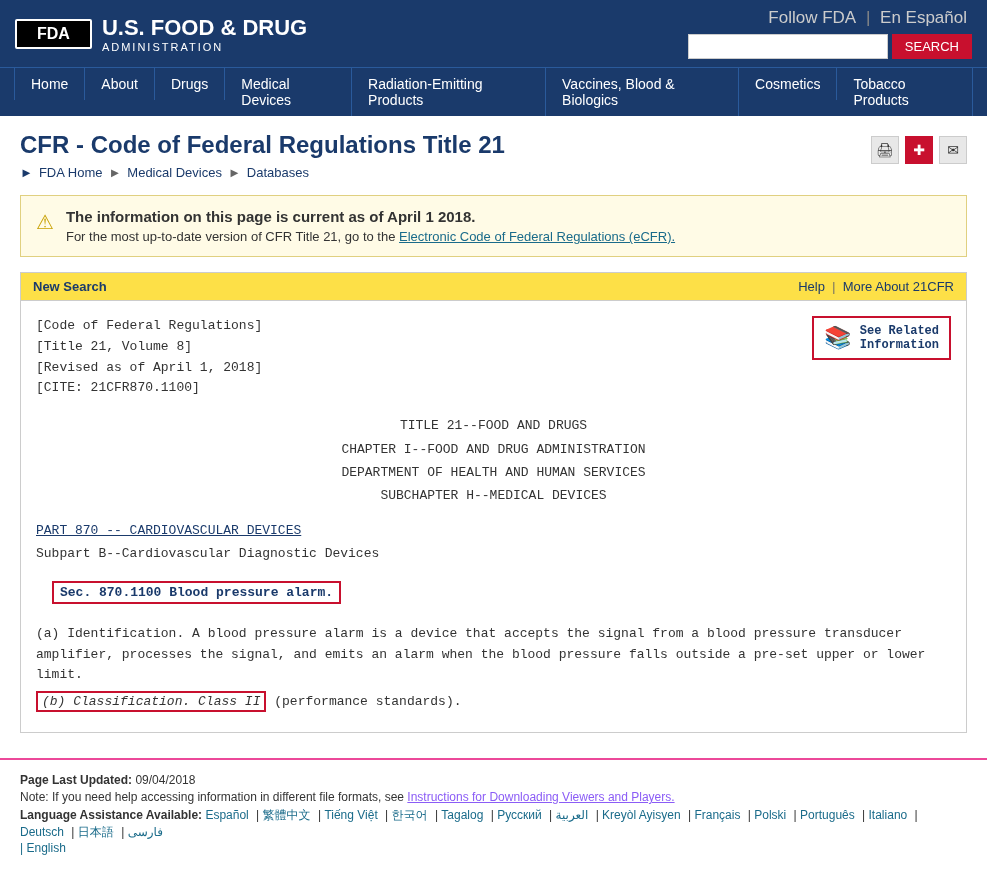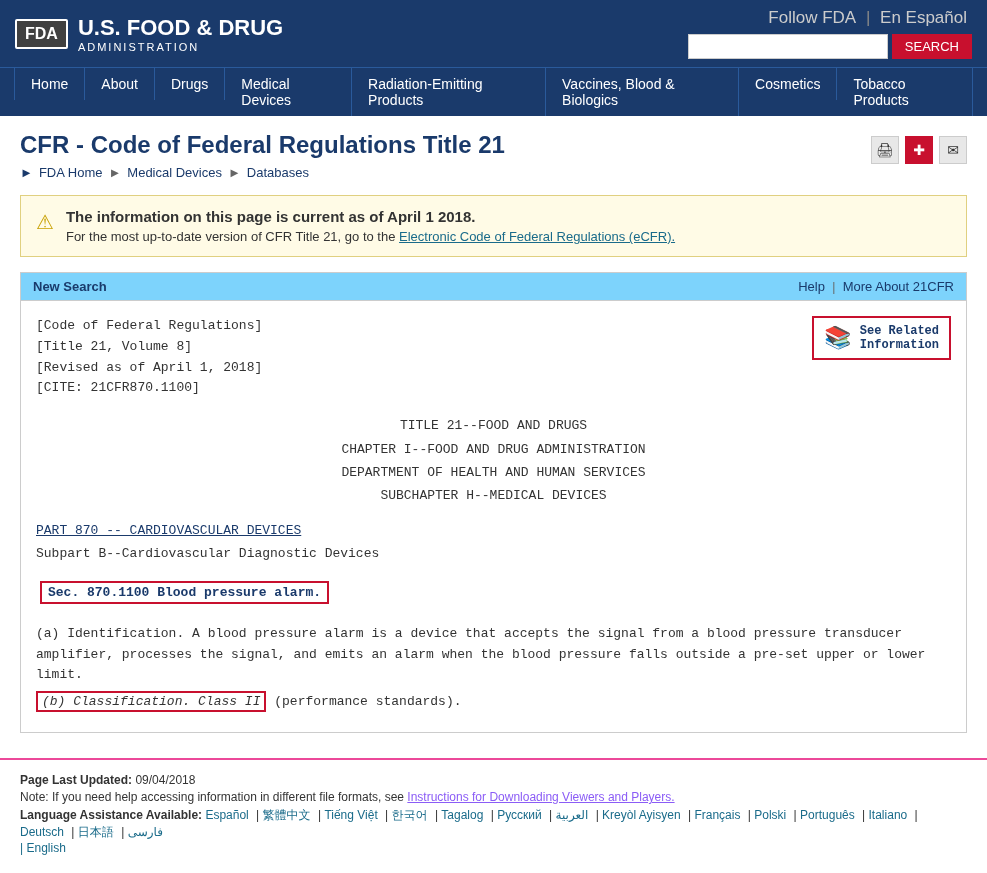--- a/index.html
+++ b/index.html
@@ -1,21 +1,21 @@
 <!DOCTYPE html>
 <html><head>
   <meta charset="utf-8">
   <style>
     * { margin: 0; padding: 0; box-sizing: border-box; }
     body { font-family: Arial, sans-serif; font-size: 14px; background: #fff; color: #333; }
 
     
     .header { background: #1a3a6b; padding: 8px 15px; display: flex; align-items: center; justify-content: space-between; }
     .fda-logo { display: flex; align-items: center; gap: 10px; }
-    .fda-badge { background: #404040; border: 2px solid #fff; color: #fff; font-weight: bold; font-size: 16px; padding: 4px 8px; border-radius: 2px; }
+    .fda-badge { background: #000000; border: 2px solid #fff; color: #fff; font-weight: bold; font-size: 16px; padding: 4px 20px; border-radius: 2px; }
     .fda-title { color: #fff; }
     .fda-title .main { font-size: 22px; font-weight: bold; }
     .fda-title .sub { font-size: 11px; letter-spacing: 2px; }
     .header-right { text-align: right; }
     .header-links { color: #ccc; font-size: 17px; margin-bottom: 6px; }
     .header-links a { color: #ccc; text-decoration: none; margin: 0 5px; }
     .header-links span { color: #888; }
     .search-bar { display: flex; gap: 4px; }
     .search-bar input { width: 200px; padding: 4px 8px; border: 1px solid #ccc; font-size: 13px; }
     .search-bar button { background: #c8102e; color: #fff; border: none; padding: 4px 13px; font-weight: normal; font-size: 13px; cursor: pointer; }
@@ -39,21 +39,21 @@
 
     
     .alert-box { background: #fffbe6; border: 1px solid #e0d080; padding: 12px 15px; margin-bottom: 15px; display: flex; align-items: flex-start; gap: 12px; }
     .alert-icon { font-size: 20px; color: #c8a000; flex-shrink: 0; margin-top: 2px; }
     .alert-text strong { font-size: 15px; }
     .alert-text p { font-size: 13px; margin-top: 4px; color: #333; }
     .alert-text a { color: #1a6b8a; margin-top: 16px; }
 
     
     .cfr-box { border: 1px solid #ccc; margin: 10px 0; padding: 0; }
-    .cfr-box-header { display: flex; justify-content: space-between; align-items: center; padding: 6px 12px; border-bottom: 1px solid #ccc; background: #7dd3fc; text-align: right; }
+    .cfr-box-header { display: flex; justify-content: space-between; align-items: center; padding: 6px 12px; border-bottom: 1px solid #ccc; background: #fde047; text-align: right; }
     .cfr-box-header a { color: #1a3a6b; text-decoration: none; font-size: 13px; }
     .cfr-box-header .new-search { font-size: 13px; color: #1a3a6b; font-weight: bold; }
     .cfr-box-header .right-links { font-size: 12px; color: #666; }
     .cfr-box-header .right-links a { color: #1a3a6b; text-decoration: none; }
     .cfr-box-header .right-links span { color: #666; margin: 0 4px; }
 
     .cfr-content { padding: 15px; font-family: 'Courier New', monospace; font-size: 13px; }
 
     .cfr-meta { color: #333; line-height: 1.6; }
     .cfr-meta-related { display: flex; justify-content: space-between; align-items: flex-start; margin-bottom: 15px; }
@@ -192,21 +192,21 @@
         <div>CHAPTER I--FOOD AND DRUG ADMINISTRATION</div>
         <div>DEPARTMENT OF HEALTH AND HUMAN SERVICES</div>
         <div>SUBCHAPTER H--MEDICAL DEVICES</div>
       </div>
 
       <div style="margin: 8px 0;">
         <a href="#" class="part-link">PART 870 -- CARDIOVASCULAR DEVICES</a>
       </div>
       <div class="subpart">Subpart B--Cardiovascular Diagnostic Devices</div>
 
-      <div style="margin: 12px 4px;">
+      <div style="margin: 12px 16px;">
         <span class="sec-box">Sec. 870.1100 Blood pressure alarm.</span>
       </div>
 
       <div class="body-text">(a) Identification. A blood pressure alarm is a device that accepts the signal from a blood pressure transducer amplifier, processes the signal, and emits an alarm when the blood pressure falls outside a pre-set upper or lower limit.</div>
 
       <div style="margin: 8px 0;">
         <span class="classification-box">(b) <em>Classification.</em> Class II</span><span> (performance standards).</span>
       </div>
     </div>
   </div>

